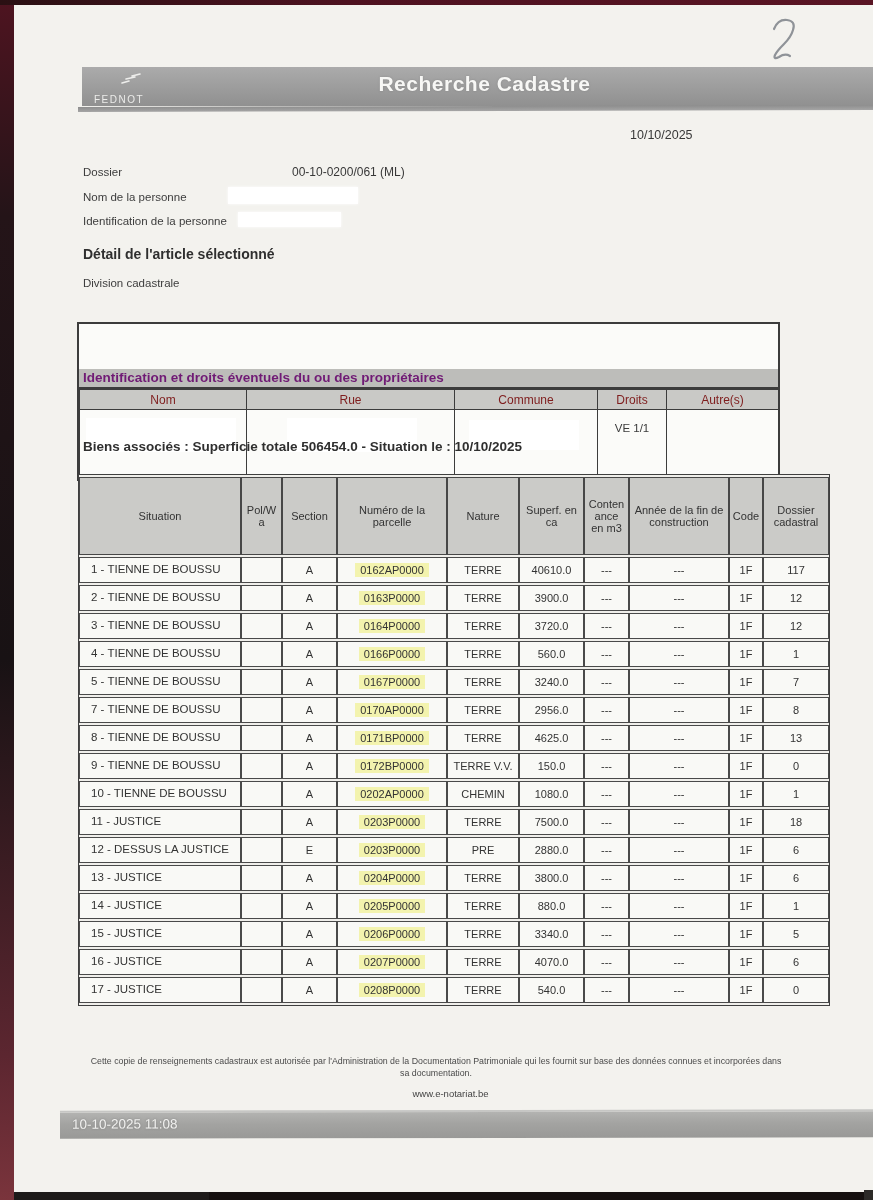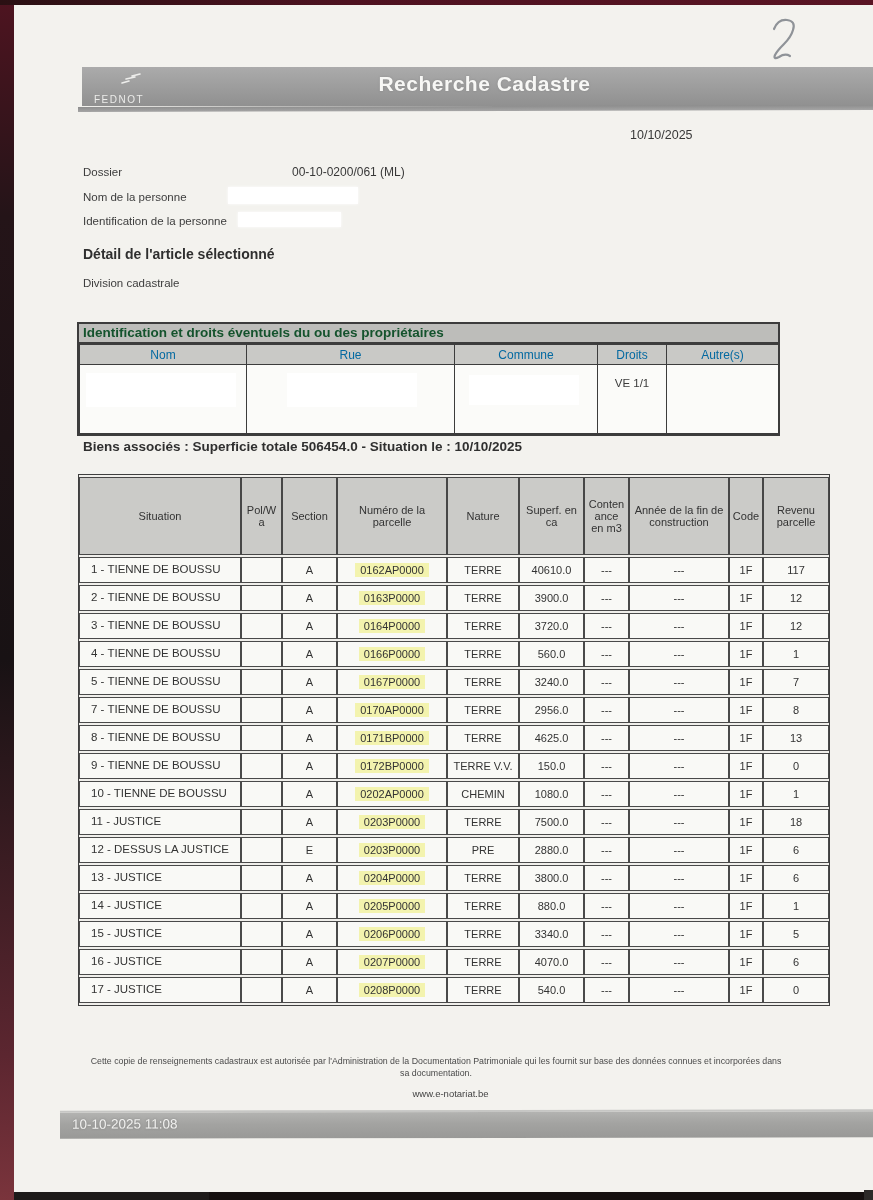--- a/index.html
+++ b/index.html
@@ -37,24 +37,24 @@
 
   .abs{position:absolute;}
   .lab{font-size:11.5px;color:#3d3d3d;}
   .val{font-size:12px;color:#383838;}
   .redact{position:absolute;background:#ffffff;box-shadow:0 0 3px rgba(255,255,255,.9);}
 
   .h-bold{font-size:14px;font-weight:bold;color:#2f2f2f;}
 
   
   .owners{position:absolute;left:77px;top:322px;width:699px;border:2px solid #3c3c3c;background:#fbfbf9;}
-  .owners-title{background:#bdbdba;font-size:13.5px;font-weight:bold;color:#14532d;padding:1px 4px 2px 4px;border-bottom:2px solid #3c3c3c;}
+  .owners-title{background:#bdbdba;font-size:13.5px;font-weight:bold;color:#701a75;padding:1px 4px 2px 4px;border-bottom:2px solid #3c3c3c;margin-top:45px;}
   table{border-collapse:collapse;}
   .owners table{width:100%;table-layout:fixed;}
-  .owners th{background:#c9c9c6;font-weight:normal;font-size:12px;color:#0369a1;border:1px solid #3c3c3c;height:19px;padding:0;}
+  .owners th{background:#c9c9c6;font-weight:normal;font-size:12px;color:#7f1d1d;border:1px solid #3c3c3c;height:19px;padding:0;}
   .owners td{border:1px solid #3c3c3c;height:56px;font-size:11.5px;text-align:center;vertical-align:middle;position:relative;padding:0;}
   .owners col.o0{width:167px}.owners col.o1{width:208px}.owners col.o2{width:143px}.owners col.o3{width:69px}.owners col.o4{width:112px}
   .owners .inner-redact{position:absolute;background:#fff;}
 
   
   .parcels{position:absolute;left:78px;top:474px;width:750px;background:#f6f6f3;border:1px solid #3f3f3f;}
   .parcels table{width:100%;table-layout:fixed;border-collapse:separate;border-spacing:0 2px;background:#f0efeb;}
   .parcels th{
     background:#cbcbc8;font-weight:normal;font-size:11px;color:#333;
     border:1px solid #474747;height:76px;vertical-align:middle;text-align:center;
@@ -182,21 +182,21 @@
           <tr>
             <th>Situation</th>
             <th>Pol/Wa</th>
             <th>Section</th>
             <th>Numéro de la parcelle</th>
             <th>Nature</th>
             <th>Superf. en ca</th>
             <th>Contenance en m3</th>
             <th>Année de la fin de construction</th>
             <th>Code</th>
-            <th>Revenu parcelle</th>
+            <th>Dossier cadastral</th>
           </tr>
         </thead>
         <tbody>
             <tr>
               <td class="c0">1 - TIENNE DE BOUSSU</td>
               <td class="c1"></td>
               <td class="c2">A</td>
               <td class="c3"><span class="hl">0162AP0000</span></td>
               <td class="c4">TERRE</td>
               <td class="c5">40610.0</td>

